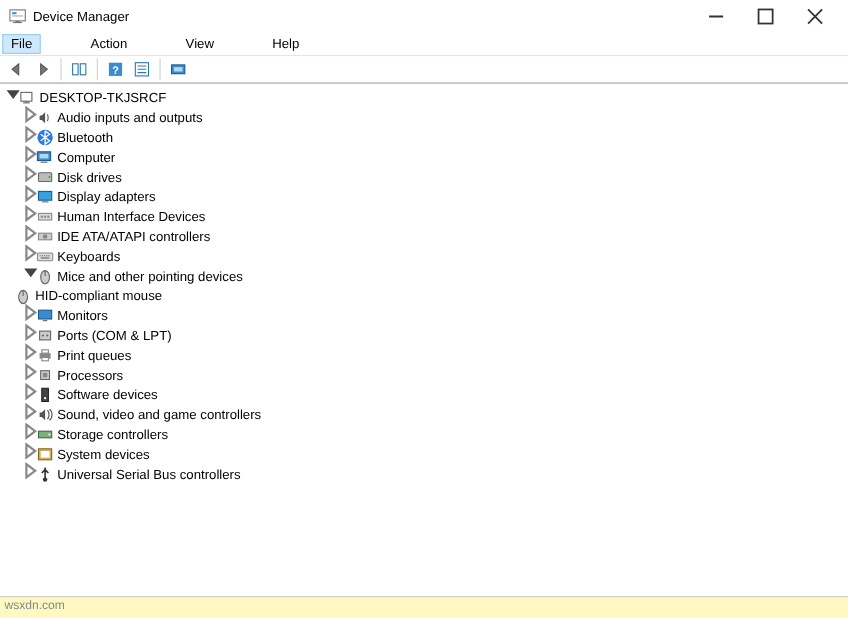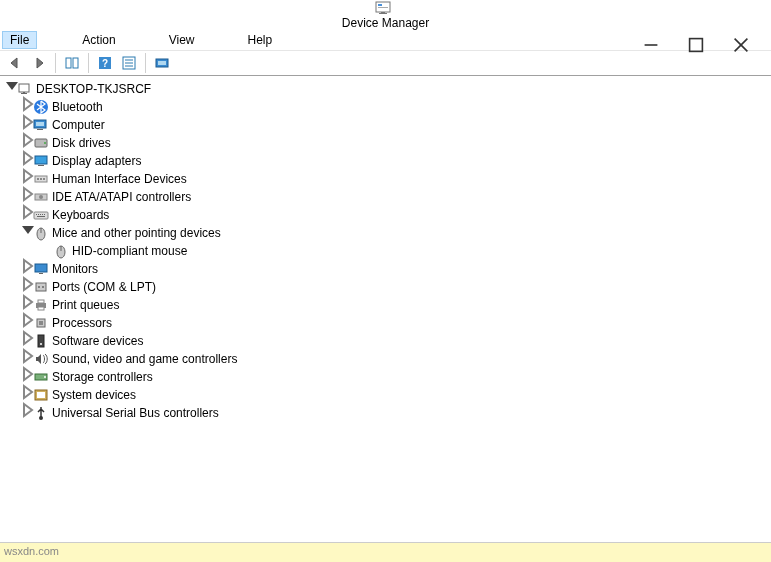--- a/index.html
+++ b/index.html
@@ -1,37 +1,37 @@
 <!DOCTYPE html>
 <html><head>
   <meta charset="utf-8">
   <style>
     * { margin: 0; padding: 0; box-sizing: border-box; font-family: "Segoe UI", Tahoma, sans-serif; }
     body { width: 771px; height: 562px; background: #fff; position: relative; font-size: 12px; color: #000; }
-    .titlebar { height: 30px; display: flex; align-items: center; padding: 0 8px; flex-direction: column; }
+    .titlebar { height: 30px; display: flex; align-items: center; padding: 0 8px; }
     .titlebar .app-icon { width: 16px; height: 16px; margin-right: 6px; }
     .titlebar .title { font-size: 12px; flex: 1; }
     .winctl { display: flex; gap: 0; margin-left: auto; }
     .winctl div { width: 45px; height: 30px; display: flex; align-items: center; justify-content: center; color: #555; }
     .menubar { height: 20px; display: flex; align-items: center; padding: 0 2px; gap: 37px; }
     .menubar div { padding: 2px 8px; font-size: 12px; }
     .menubar .selected { background: #cde8ff; border: 1px solid #99ccf3; padding: 1px 7px; }
     .toolbar { height: 26px; border-top: 1px solid #e6e6e6; border-bottom: 1px solid #a0a0a0; display: flex; align-items: center; padding: 0 4px; gap: 2px; }
     .toolbar .tbtn { width: 22px; height: 22px; display: flex; align-items: center; justify-content: center; }
     .toolbar .sep { width: 1px; height: 20px; background: #d0d0d0; margin: 0 3px; }
     .tree { padding: 4px 0; overflow: auto; height: calc(100% - 30px - 20px - 26px - 20px); }
     .node { display: flex; align-items: center; height: 18px; line-height: 18px; white-space: nowrap; }
     .arrow { width: 12px; text-align: center; color: #666; font-size: 10px; cursor: default; }
     .arrow.down { color: #000; }
     .arrow.none { visibility: hidden; }
     .icon-slot { width: 18px; display: inline-flex; align-items: center; justify-content: center; }
     .node-label { padding-left: 2px; font-size: 12px; }
     .indent0 { padding-left: 4px; }
     .indent1 { padding-left: 20px; }
-    .indent2 { padding-left: 40px; }
+    .indent2 { }
     .statusbar { position: absolute; bottom: 0; left: 0; right: 0; height: 20px; border-top: 1px solid #ccc; background: #fef9c3; padding: 2px 4px; color: #888; font-size: 11px; }
     svg { width: 16px; height: 16px; }
   </style>
 </head>
 <body>
 
 <div class="titlebar">
   <span class="app-icon">
     <svg viewBox="0 0 16 16">
         <rect x="1" y="2" width="14" height="10" fill="#fff" stroke="#777"></rect>
@@ -124,20 +124,32 @@
         </svg>
       </span>
       <span class="node-label">DESKTOP-TKJSRCF</span>
     </div>
     <div class="node indent1">
       <span class="arrow "><svg width="8" height="8" viewBox="0 0 8 8">
           <path d="M2 1 L6 4 L2 7 Z" fill="none" stroke="#888"></path>
         </svg></span>
       <span class="icon-slot">
         <svg viewBox="0 0 16 16">
+          <path d="M3 6h2l3-3v10l-3-3H3z" fill="#555"></path>
+          <path d="M10 5c1 1 1 5 0 6" fill="none" stroke="#555"></path>
+        </svg>
+      </span>
+      <span class="node-label">Audio inputs and outputs</span>
+    </div>
+    <div class="node indent1">
+      <span class="arrow "><svg width="8" height="8" viewBox="0 0 8 8">
+          <path d="M2 1 L6 4 L2 7 Z" fill="none" stroke="#888"></path>
+        </svg></span>
+      <span class="icon-slot">
+        <svg viewBox="0 0 16 16">
           <circle cx="8" cy="8" r="7" fill="#2a7ae0"></circle>
           <path d="M8 2v12l4-3-8-6m0 6l8-6-4-3" fill="none" stroke="#fff" stroke-width="1.2"></path>
         </svg>
       </span>
       <span class="node-label">Bluetooth</span>
     </div>
     <div class="node indent1">
       <span class="arrow "><svg width="8" height="8" viewBox="0 0 8 8">
           <path d="M2 1 L6 4 L2 7 Z" fill="none" stroke="#888"></path>
         </svg></span>

